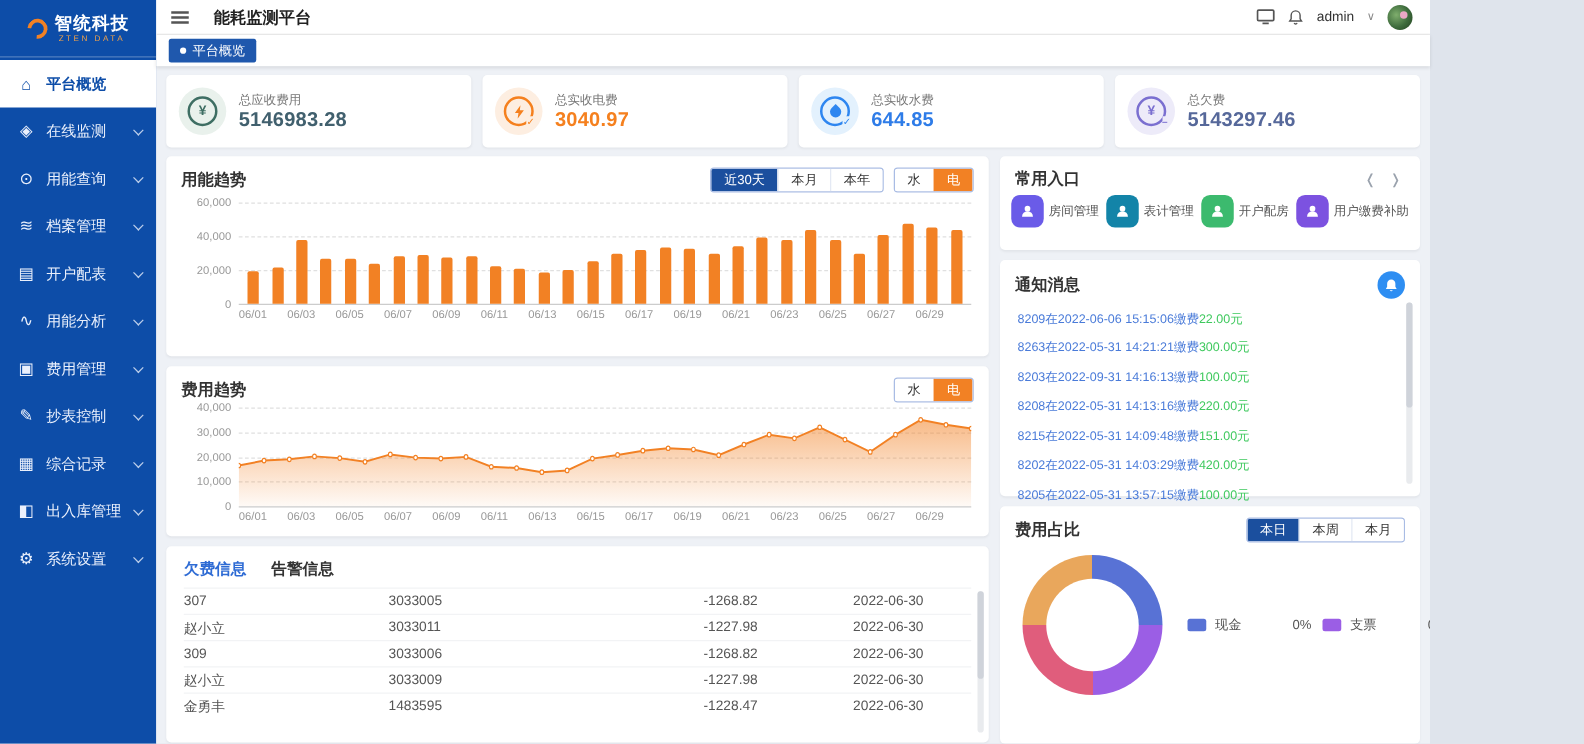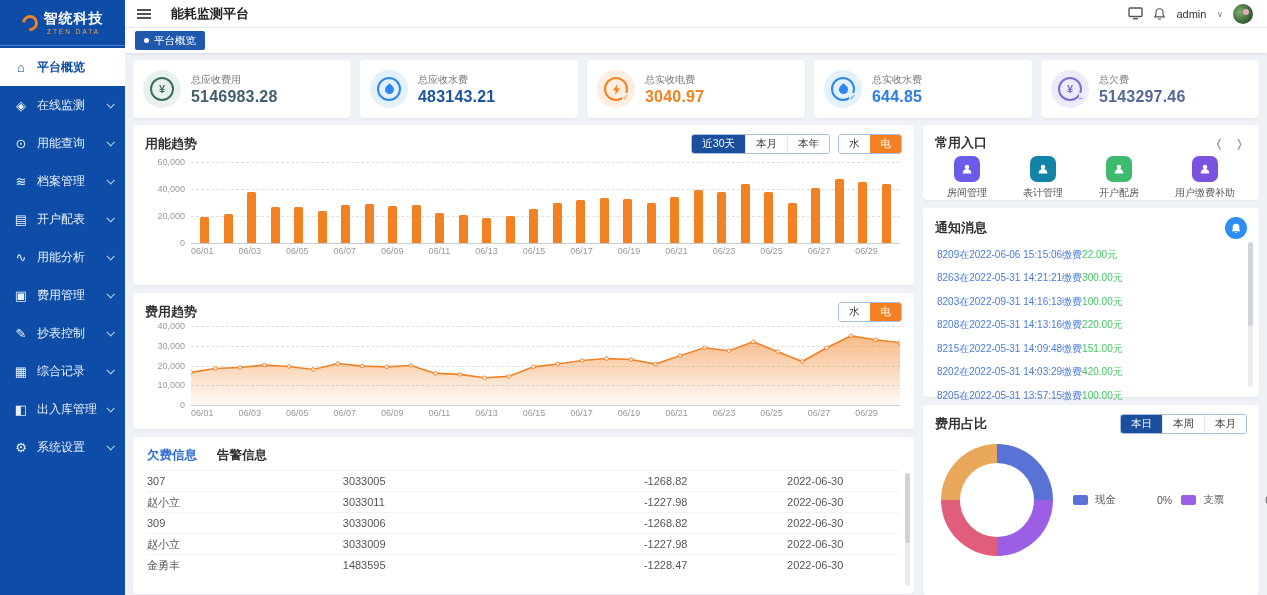--- a/index.html
+++ b/index.html
@@ -1,18 +1,18 @@
 <!DOCTYPE html>
 <html><head>
 <meta charset="utf-8">
 <style>
   * { margin:0; padding:0; box-sizing:border-box; }
   html,body { width:1267px; height:595px; overflow:hidden; background:#dfe4ec; }
   body { font-family:"Liberation Sans","DejaVu Sans",sans-serif; font-size:12px; color:#333; }
-  .app { display:flex; width:1267px; height:595px; }
+  .app { display:flex; width:1144px; height:595px; }
 
   
   .sidebar { width:125px; background:#0d4da8; flex-shrink:0; display:flex; flex-direction:column; }
   .logo { height:46px; display:flex; align-items:center; justify-content:center; gap:6px;
           border-bottom:1px solid rgba(255,255,255,.28); }
   .logo-mark { width:16px; height:16px; border:3px solid #f28124; border-radius:50%;
                border-left-color:transparent; transform:rotate(-40deg); }
   .logo-text div:first-child { color:#fff; font-size:14px; font-weight:bold; letter-spacing:1px; }
   .logo-text div:last-child { color:#f2a24a; font-size:6.5px; letter-spacing:2px; text-align:center; }
   .nav { padding-top:2px; }
@@ -91,21 +91,21 @@
   .tbl-tab.active { color:#2e6bd4; }
   .tbl { padding:0 14px; }
   .trow { display:flex; align-items:center; height:21px; font-size:11px; color:#555; border-top:1px solid #f2f3f5; }
   .trow.hd { color:#8a9099; border-top:none; height:22px; }
   .tc0{width:26%;} .tc1{width:19%;} .tc2{width:21%;} .tc3{width:19%;} .tc4{width:15%;}
   .vscroll { position:absolute; right:4px; width:5px; border-radius:3px; background:#e9ebee; }
   .vthumb { position:absolute; left:0; width:5px; border-radius:3px; background:#cfd3da; }
 
   
   .quick-items { display:flex; justify-content:space-around; padding:2px 6px 9px 6px; }
-  .qitem { display:flex; flex-direction:column; align-items:center; gap:4px; cursor:pointer; }
+  .qitem { display:flex; flex-direction:row; align-items:center; gap:4px; cursor:pointer; }
   .qicon { width:26px; height:26px; border-radius:7px; display:flex; align-items:center; justify-content:center; }
   .qlabel { font-size:10px; color:#555; }
   .pager { color:#9aa2ad; font-size:11px; letter-spacing:3px; cursor:pointer; }
 
   
   .bell-btn { width:22px; height:22px; border-radius:50%; background:#2e8ef2; display:flex;
               align-items:center; justify-content:center; cursor:pointer; }
   .notice-list { padding:2px 20px 6px 14px; position:relative; }
   .notice-row { height:23.5px; display:flex; align-items:center; font-size:10px; white-space:nowrap; cursor:pointer; }
   .notice-row .nt { color:#4a7bd9; }
@@ -230,31 +230,20 @@
     <div class="content">
 
       <div class="kpi-row" id="kpis">
           <div class="kpi">
             <div class="kpi-circle" style="background: rgb(233, 241, 236);">
               <span class="ring" style="border-color: rgb(62, 110, 99); color: rgb(62, 110, 99);">¥</span>
             </div>
             <div>
               <div class="kpi-label">总应收费用</div>
               <div class="kpi-value" style="color: rgb(65, 96, 110);">5146983.28</div>
-            </div>
-          </div>
-          <div class="kpi">
-            <div class="kpi-circle" style="background: rgb(227, 241, 253);">
-              <span class="ring" style="border-color: rgb(46, 134, 240); color: rgb(46, 134, 240);">
-                <span class="drop" style="background: rgb(46, 134, 240);"></span>
-              </span>
-            </div>
-            <div>
-              <div class="kpi-label">总应收水费</div>
-              <div class="kpi-value" style="color: rgb(26, 85, 166);">483143.21</div>
             </div>
           </div>
           <div class="kpi">
             <div class="kpi-circle" style="background: rgb(253, 238, 225);">
               <span class="ring" style="border-color: rgb(245, 128, 30); color: rgb(245, 128, 30);">
                 <svg width="9" height="11" viewBox="0 0 10 12">
                   <path d="M6 0 L1 7 H4.2 L3.4 12 L9 4.6 H5.4 Z" fill="#f5801e"></path>
                 </svg>
                 <span class="kpi-check" style="color: rgb(245, 128, 30); background: rgb(253, 238, 225);">✓</span>
               </span>

